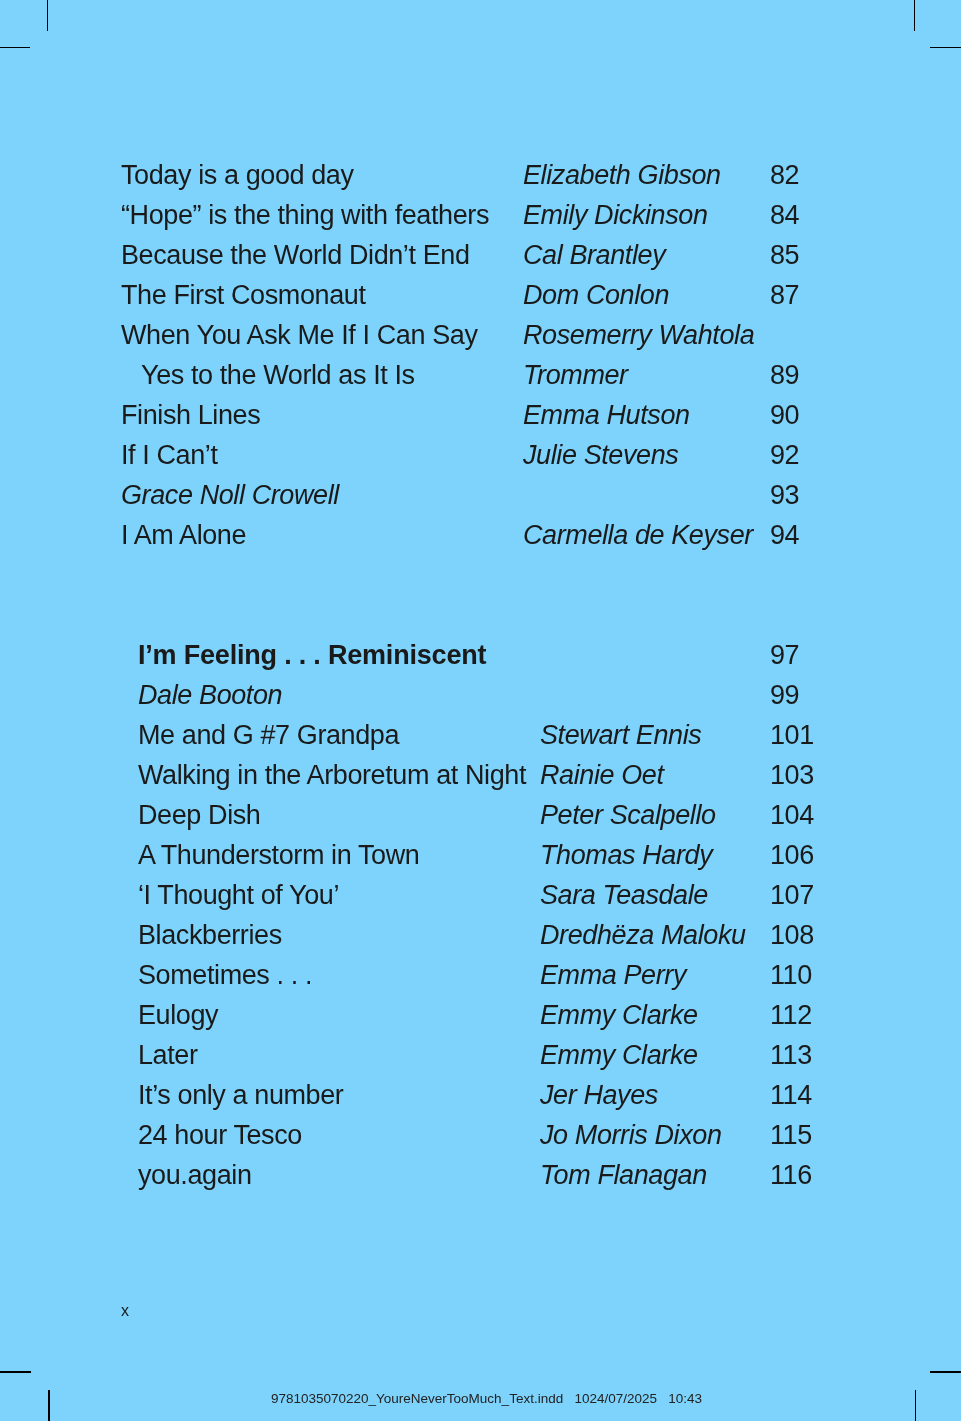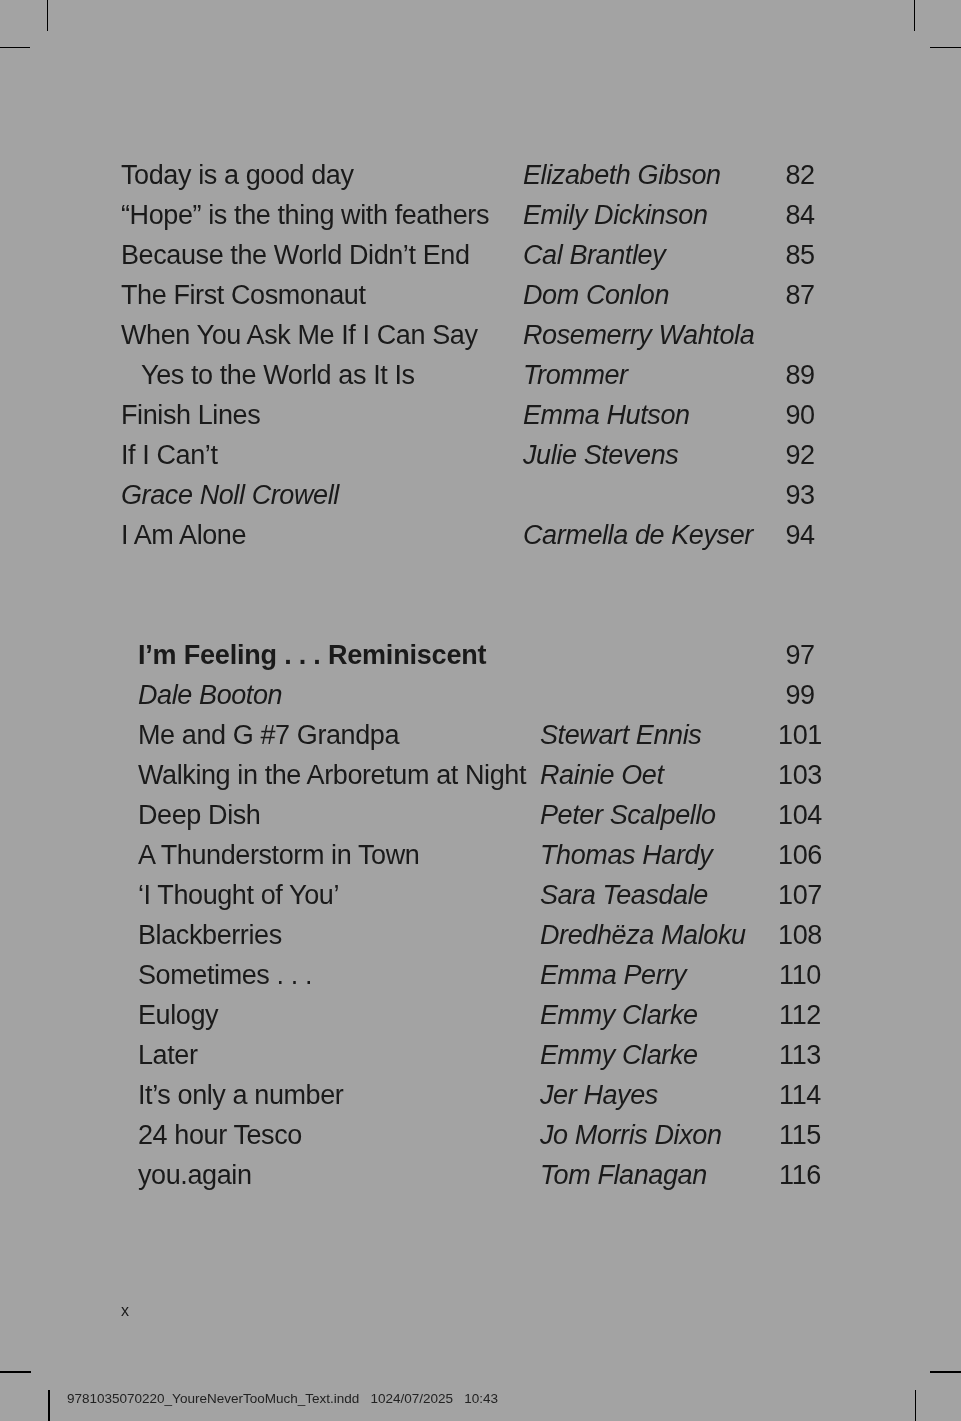--- a/index.html
+++ b/index.html
@@ -1,19 +1,19 @@
 <!DOCTYPE html>
 <html><head>
 <meta charset="utf-8">
 <style>
   html,body{margin:0;padding:0;background:#ffffff;}
   .page{
     position:relative;
     width:961px;height:1421px;
-    background:#a3a3a3;
+    background:#7dd3fc;
     font-family:"Liberation Sans",sans-serif;
     color:#1a1a1a;
     overflow:hidden;
   }
   
   .mark{position:absolute;background:#000;}
   .tl-v{left:46.5px;top:0;width:1.5px;height:31px;}
   .tl-h{left:0;top:46.5px;width:30px;height:1.5px;}
   .tr-v{left:913.5px;top:0;width:1.5px;height:31px;}
   .tr-h{left:930px;top:46.5px;width:31px;height:1.5px;}
@@ -26,32 +26,32 @@
   .toc{
     position:absolute;left:121px;top:155px;width:709px;
     font-size:27px;letter-spacing:-0.4px;font-weight:400;
   }
   .section + .section{margin-top:80px;margin-left:17px;}
   .row{display:flex;align-items:center;height:40px;white-space:nowrap;}
   .title{width:402px;flex:none;overflow:visible;}
   .title.indent{padding-left:20px;width:382px;}
   .author{flex:1;font-style:italic;}
   .heading{flex:1;font-weight:bold;letter-spacing:-0.2px;}
-  .pnum{flex:none;min-width:60px;text-align:center;}
+  .pnum{flex:none;min-width:60px;text-align:left;}
 
   
   .folio{
     position:absolute;left:121px;top:1302px;
     font-size:16px;color:#1a1a1a;
   }
 
   
   .footer{
     position:absolute;left:67px;right:55px;top:1391px;
-    display:flex;justify-content:flex-start;
+    display:flex;justify-content:center;
     font-size:13.5px;color:#222;white-space:pre;
     font-family:"Liberation Sans",sans-serif;
   }
 </style>
 </head>
 <body>
 
 <div class="page">
 
   <div class="mark tl-v"></div>

